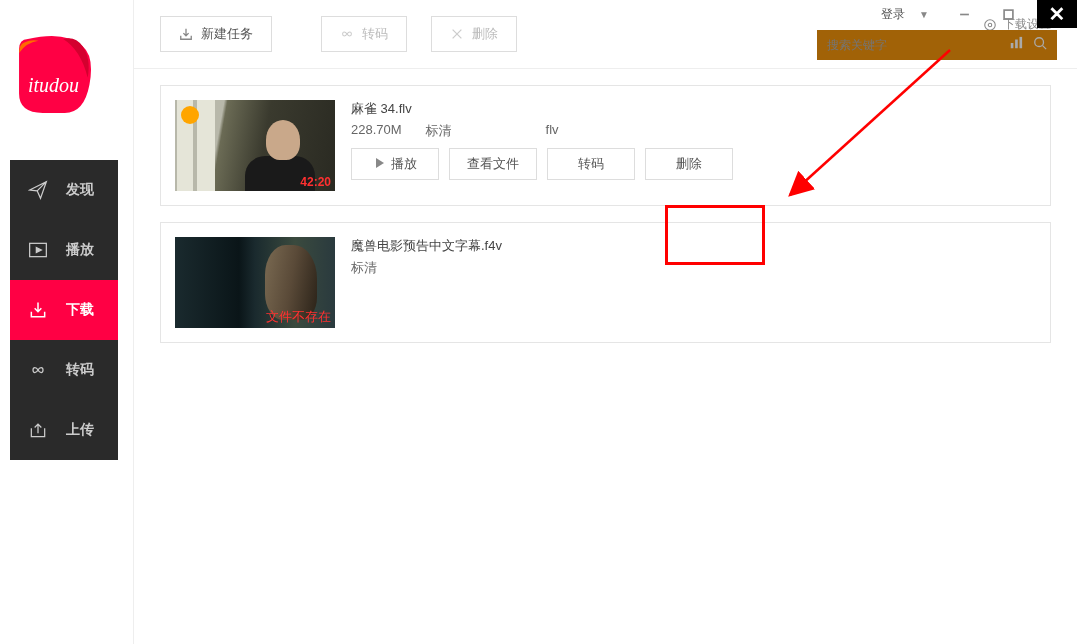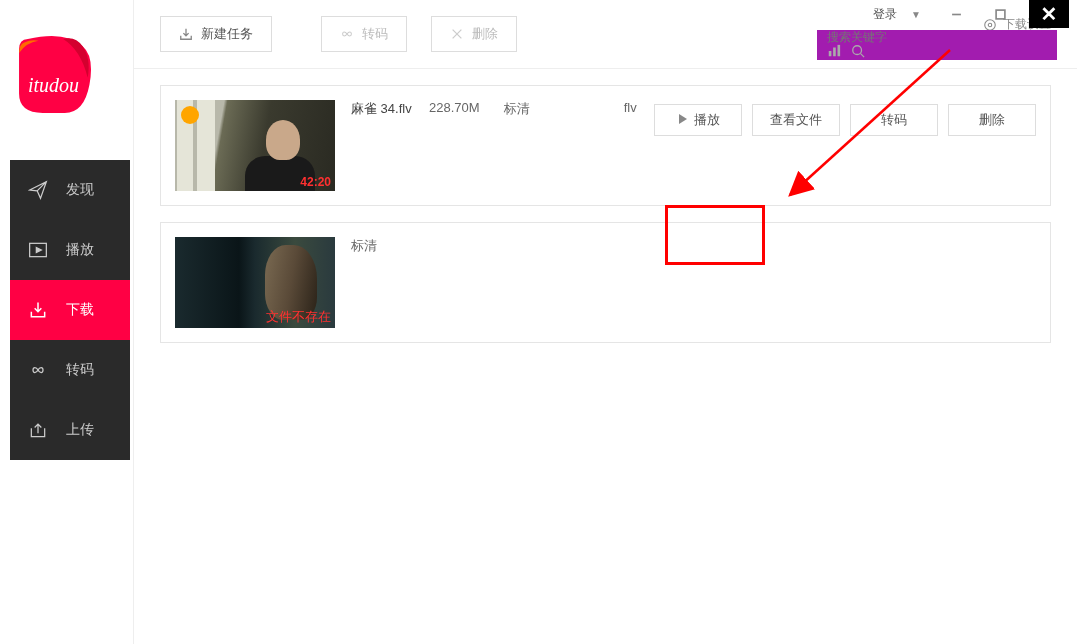--- a/index.html
+++ b/index.html
@@ -1,65 +1,65 @@
 <!DOCTYPE html>
 <html><head>
   <meta charset="utf-8">
   <style>
     * { margin: 0; padding: 0; box-sizing: border-box; font-family: "Microsoft YaHei", sans-serif; }
     body { width: 1077px; height: 644px; background: #fff; overflow: hidden; position: relative; }
     
     
-    .topbar { position: absolute; top: 0; right: 0; height: 28px; display: flex; align-items: center; gap: 14px; padding-right: 8px; z-index: 20; }
+    .topbar { position: absolute; top: 0; right: 0; height: 28px; display: flex; align-items: center; gap: 14px; padding-right: 0; z-index: 20; }
     .login-text { font-size: 12px; color: #555; cursor: pointer; }
     .login-caret { font-size: 10px; color: #888; cursor: pointer; margin-right: 6px; }
     .win-btn { width: 30px; height: 28px; display: flex; align-items: center; justify-content: center; cursor: pointer; color: #888; }
     .win-close { background: #000; color: #fff; width: 40px; font-size: 20px; font-weight: bold; }
     .win-btn svg { width: 11px; height: 11px; }
     
     
     .logo-wrap { position: absolute; top: 32px; left: 12px; width: 88px; height: 88px; }
     
     
-    .sidebar { position: absolute; left: 10px; top: 160px; width: 120px; }
+    .sidebar { position: absolute; left: 10px; top: 160px; width: 108px; font-weight: bold; }
     .side-item { height: 60px; background: #2a2a2a; color: #ccc; display: flex; align-items: center; padding-left: 18px; gap: 18px; font-size: 14px; cursor: pointer; }
     .side-item.active { background: #ff0044; color: #fff; }
     .side-icon { width: 20px; height: 20px; display: flex; align-items: center; justify-content: center; }
     .side-icon svg { width: 20px; height: 20px; }
     
     
     .main { position: absolute; left: 133px; top: 0; right: 0; bottom: 0; border-left: 1px solid #eee; }
     
     
     .tabs { display: flex; margin-top: 28px; border-bottom: 1px solid #e5e5e5; padding-left: 8px; }
     .tab { padding: 10px 28px; font-size: 13px; color: #666; cursor: pointer; border: 1px solid transparent; border-bottom: none; position: relative; top: 1px; }
     .tab.active { color: #ff0044; border-color: #e5e5e5; background: #fff; border-bottom: 1px solid #fff; }
     
     
-    .search-wrap { position: absolute; top: 30px; right: 20px; width: 240px; height: 30px; background: #a21caf; display: flex; align-items: flex-start; padding: 0 10px; flex-direction: column; }
+    .search-wrap { position: absolute; top: 30px; right: 20px; width: 240px; height: 30px; background: #a16207; display: flex; align-items: center; padding: 0 10px; }
     .search-input { flex: 1; border: none; background: transparent; font-size: 12px; outline: none; }
     .search-icons { display: flex; gap: 10px; color: #aaa; }
     .search-icons svg { width: 14px; height: 14px; }
     
     
     .toolbar { display: flex; align-items: flex-start; padding: 16px 26px; gap: 24px; border-bottom: 1px solid #eee; }
     .tb-btn { height: 36px; padding: 0 18px; border: 1px solid #ddd; display: flex; align-items: center; gap: 8px; font-size: 13px; color: #555; cursor: pointer; background: #fff; }
     .tb-btn.muted { color: #bbb; }
     .tb-divider { width: 1px; height: 20px; background: transparent; }
     .dl-settings { margin-left: auto; font-size: 12px; color: #888; display: flex; align-items: center; gap: 6px; cursor: pointer; }
     .tb-btn svg { width: 14px; height: 14px; }
     
     
     .list { padding: 16px 26px; display: flex; flex-direction: column; gap: 16px; }
     .card { border: 1px solid #e5e5e5; padding: 14px; display: flex; gap: 16px; }
     .thumb { width: 160px; height: 91px; position: relative; background: #0f172a; flex-shrink: 0; overflow: hidden; }
     .thumb .dur { position: absolute; right: 4px; bottom: 2px; color: #ff3030; font-size: 12px; font-weight: bold; }
     .thumb .err { position: absolute; right: 4px; bottom: 2px; color: #ff3030; font-size: 13px; }
     .thumb-badge { position: absolute; top: 6px; left: 6px; width: 18px; height: 18px; background: #ffa500; border-radius: 50%; }
-    .info { flex: 1; display: flex; flex-direction: row; gap: 4px; justify-content: space-between; }
+    .info { flex: 1; display: flex; flex-direction: column; gap: 4px; }
     .fname { font-size: 13px; color: #444; }
     .meta { font-size: 13px; color: #666; display: flex; gap: 24px; }
     .actions { display: flex; gap: 10px; margin-top: 4px; }
     .a-btn { width: 88px; height: 32px; border: 1px solid #ddd; background: #fff; font-size: 13px; color: #555; cursor: pointer; display: flex; align-items: center; justify-content: center; gap: 6px; }
     .a-btn .play-icon svg { width: 12px; height: 12px; fill: #888; }
     
     
     .anno-box { position: absolute; border: 3px solid #ff0000; top: 205px; left: 665px; width: 100px; height: 60px; pointer-events: none; z-index: 50; }
     .anno-arrow { position: absolute; top: 45px; left: 770px; pointer-events: none; z-index: 50; }
     
@@ -227,20 +227,21 @@
       </div>
     </div>
 
     <div class="card">
       <div class="thumb">
         <div class="thumb2-bg"></div>
         <div class="thumb2-face"></div>
         <div class="err">文件不存在</div>
       </div>
       <div class="info">
+        <div class="fname">魔兽电影预告中文字幕.f4v</div>
         <div class="meta">
           <span>标清</span>
         </div>
       </div>
     </div>
   </div>
 </div>
 
 <div class="anno-box"></div>
 <svg class="anno-arrow" width="190" height="170">

